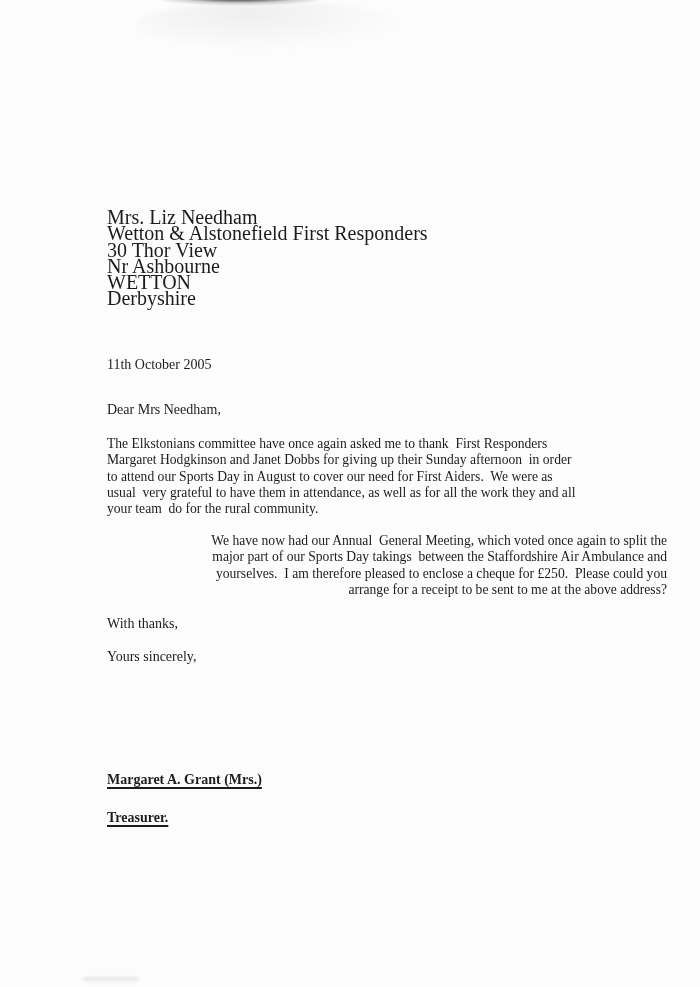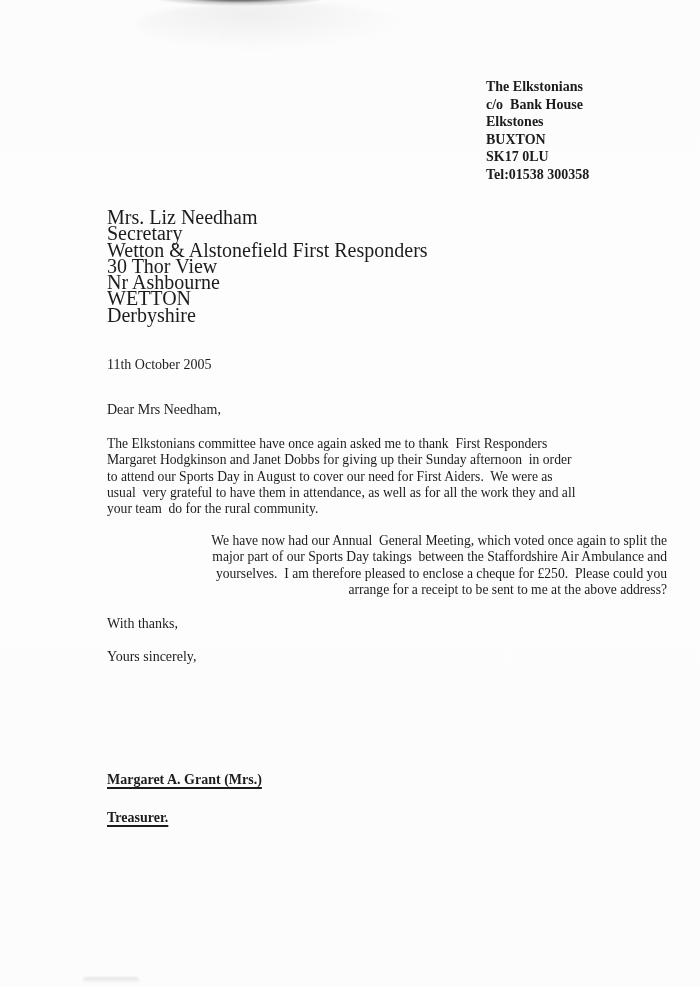--- a/index.html
+++ b/index.html
@@ -83,32 +83,23 @@
 </style>
 </head>
 <body>
 
 <div class="page">
 
   <div class="smudge-band"></div>
   <div class="smudge-cloud"></div>
   <div class="artifact-bottom"></div>
 
-  <div class="sender">
-    <div class="txt">The Elkstonians</div>
-    <div class="txt">c/o  Bank House</div>
-    <div class="txt">Elkstones</div>
-    <div class="txt">BUXTON</div>
-    <div class="txt">SK17 0LU</div>
-    <div class="txt">Tel:01538 300358</div>
-  </div>
 
   <div class="recipient">
     <div class="txt">Mrs. Liz Needham</div>
-    <div class="txt">Secretary</div>
     <div class="txt">Wetton &amp; Alstonefield First Responders</div>
     <div class="txt">30 Thor View</div>
     <div class="txt">Nr Ashbourne</div>
     <div class="txt">WETTON</div>
     <div class="txt">Derbyshire</div>
   </div>
 
   <div class="date-line txt">11th October 2005</div>
 
   <div class="salutation txt">Dear Mrs Needham,</div>

